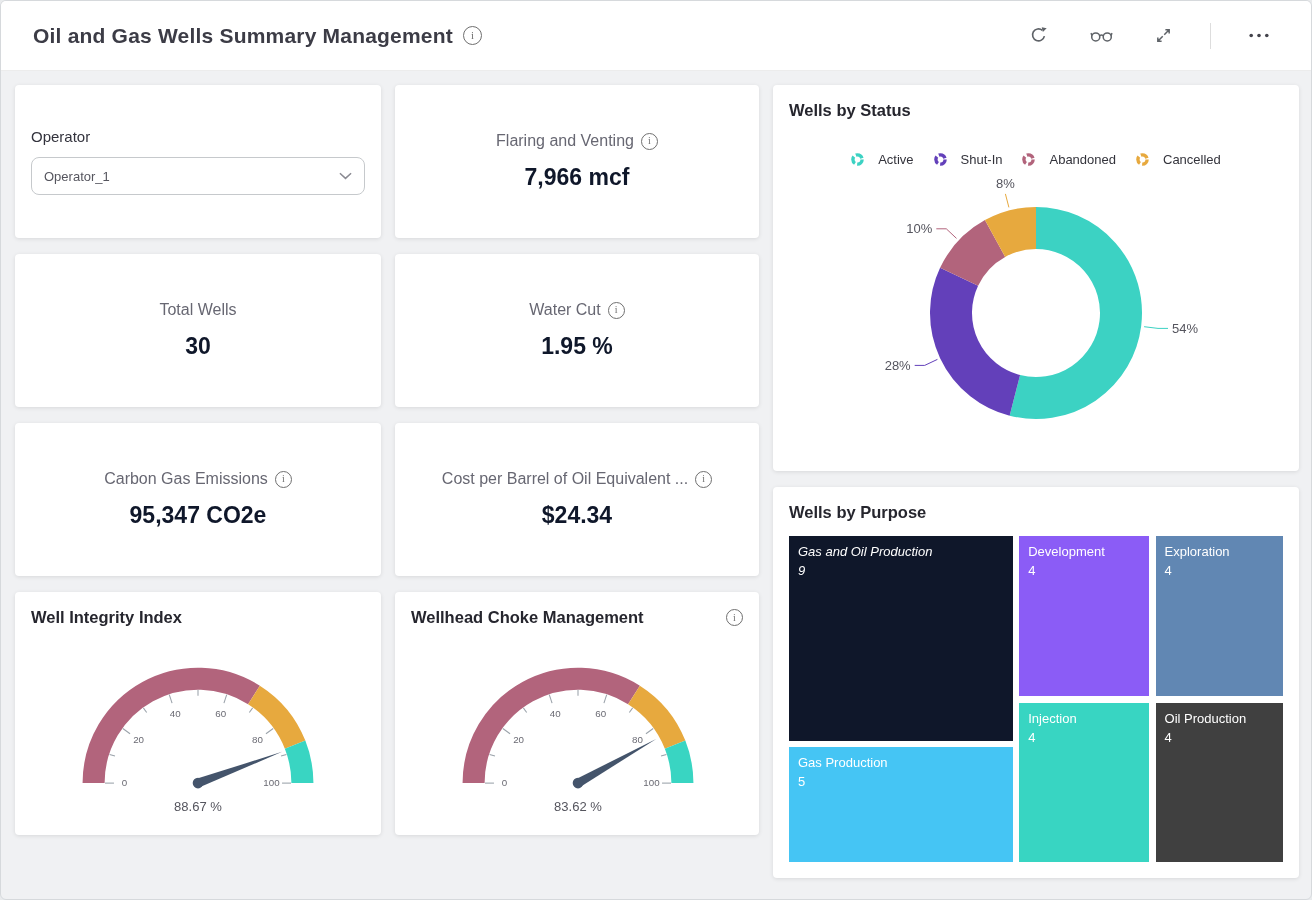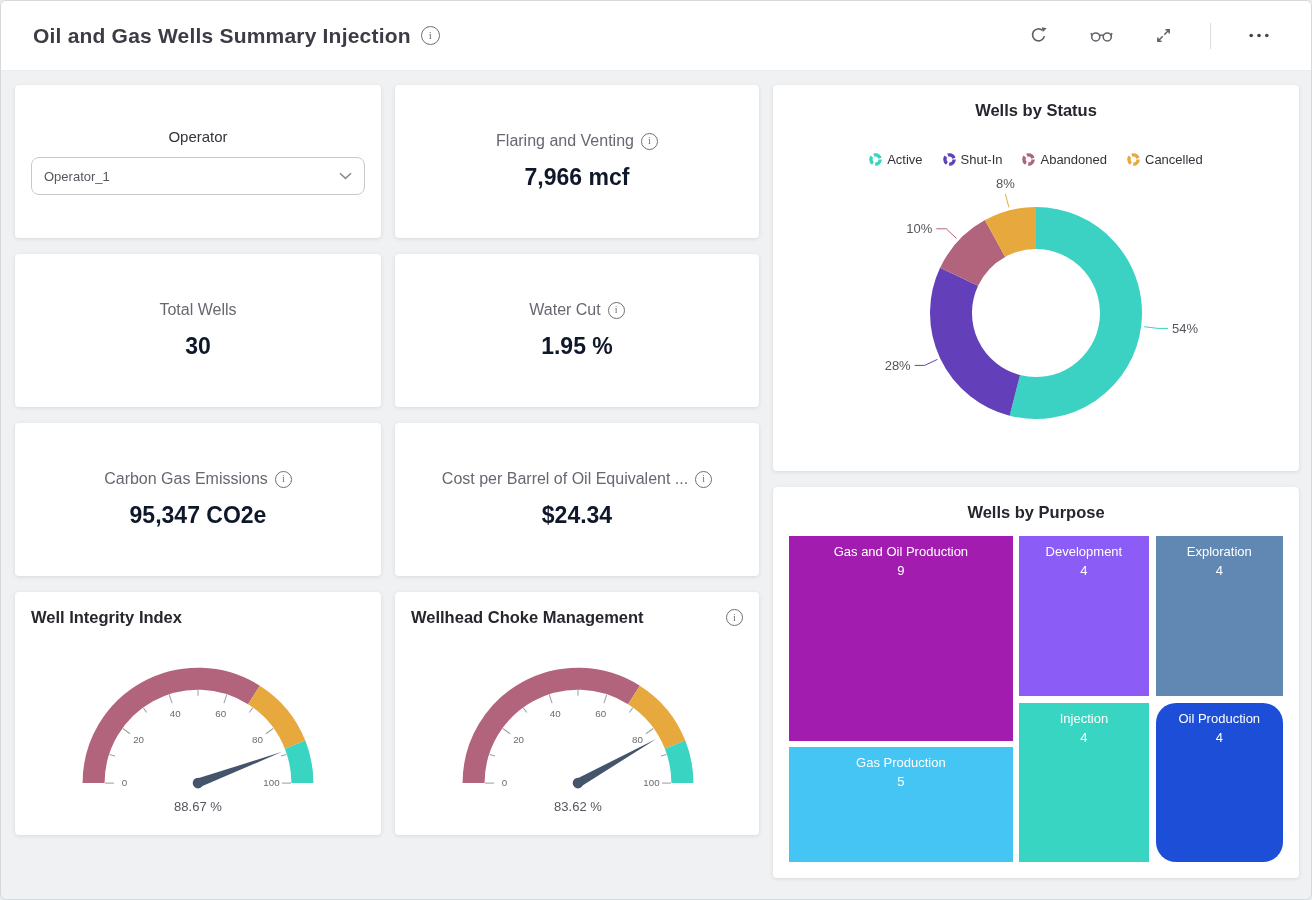--- a/index.html
+++ b/index.html
@@ -9,53 +9,53 @@
   .title-wrap{display:flex;align-items:center;gap:10px;}
   .title-wrap h1{font-size:21px;font-weight:700;color:#3c3c46;margin:0;letter-spacing:.2px;}
   .info-icon{width:15px;height:15px;border:1.2px solid #6f6f6f;border-radius:50%;display:inline-flex;align-items:center;justify-content:center;color:#6f6f6f;font-size:10px;line-height:1;font-family:"Liberation Serif",serif;flex:none;}
   .info-icon::before{content:"i";}
   .info-icon.lg{width:17px;height:17px;font-size:11px;}
   .topbar-actions{display:flex;align-items:center;gap:34px;}
   .icon-btn{background:none;border:none;padding:4px;cursor:pointer;display:flex;align-items:center;justify-content:center;}
   .vdivider{width:1px;height:26px;background:#ddd;}
   
   .grid{display:flex;gap:14px;padding:14px;box-sizing:border-box;}
-  .col{display:flex;flex-direction:column;gap:16px;text-align:center;}
+  .col{display:flex;flex-direction:column;gap:16px;}
   .col1{width:366px;}.col2{width:364px;}.col3{width:526px;}
   .card{background:#fff;border-radius:4px;box-shadow:0 1px 4px rgba(0,0,0,.10);box-sizing:border-box;padding:16px;}
   
   .kpi{height:153px;display:flex;flex-direction:column;align-items:center;justify-content:center;gap:14px;}
   .kpi-label{display:flex;align-items:center;gap:7px;font-size:16px;color:#676772;}
   .kpi-value{font-size:23px;font-weight:700;color:#0f172a;}
   
   .filter-card{height:153px;display:flex;flex-direction:column;justify-content:center;}
   .filter-label{font-size:15px;font-weight:400;color:#33333d;margin-bottom:12px;}
   .select-box{height:36px;border:1px solid #c6c9cc;border-radius:8px;display:flex;align-items:center;justify-content:space-between;padding:0 12px;cursor:pointer;background:#fff;}
   .select-box span{font-size:13px;color:#55555e;}
   
   .card-title-row{display:flex;justify-content:space-between;align-items:center;}
   .card-title{font-size:16.5px;font-weight:700;color:#26262e;}
   .status-card{height:386px;display:flex;flex-direction:column;}
   .legend{display:flex;justify-content:center;gap:20px;margin-top:32px;}
-  .legend-item{display:flex;align-items:center;gap:5px;font-size:13px;color:#33333b;cursor:pointer;}
+  .legend-item{display:flex;align-items:center;gap:14px;font-size:13px;color:#33333b;cursor:pointer;}
   .purpose-card{height:391px;display:flex;flex-direction:column;}
   .treemap{position:relative;flex:1;margin-top:14px;}
   .tm-block{position:absolute;box-sizing:border-box;padding:7px 9px;color:#fff;font-size:13px;line-height:1.45;overflow:hidden;cursor:pointer;}
   .gauge-card{height:243px;display:flex;flex-direction:column;}
   .gauge-card svg{margin:6px auto 0;}
   text{font-family:"Liberation Sans",sans-serif;}
 </style>
 </head>
 <body>
 
 <div class="page">
 
   <header class="topbar">
     <div class="title-wrap">
-      <h1>Oil and Gas Wells Summary Injection</h1>
+      <h1>Oil and Gas Wells Summary Management</h1>
       <span class="info-icon lg"></span>
     </div>
     <div class="topbar-actions">
       <button class="icon-btn" title="Refresh">
         <svg viewBox="0 0 20 20" width="19" height="19">
           <path d="M16.2 10.6 a6.3 6.3 0 1 1 -2.1 -6.1" fill="none" stroke="#5f6368" stroke-width="1.7"></path>
           <polygon points="13.4,1.4 18.6,2.4 14.6,6.4" fill="#5f6368"></polygon>
         </svg>
       </button>
       <button class="icon-btn" title="Preview">
@@ -240,41 +240,41 @@
             <text x="143.3" y="66.3" text-anchor="end" font-size="13" fill="#55555e">10%</text>
             <path d="M 206.05 71.51 A 85 85 0 0 1 247.00 61.00" stroke="#e7a93e" stroke-width="42" fill="none"></path>
             <path d="M 219.9 40.4 L 216.4 26.9" stroke="#e7a93e" stroke-width="1" fill="none"></path>
             <text x="216.4" y="20.9" text-anchor="middle" font-size="13" fill="#55555e">8%</text>
           </svg>
       </div>
 
       <div class="card purpose-card">
         <span class="card-title">Wells by Purpose</span>
         <div class="treemap" id="treemap">
-            <div class="tm-block" style="left: 0%; top: 0%; width: 45.3%; height: 62.8%; background: #a21caf;">
+            <div class="tm-block" style="left: 0%; top: 0%; width: 45.3%; height: 62.8%; background: #0f172a; font-style: italic;">
               <div>Gas and Oil Production</div>
               <div>9</div>
             </div>
             <div class="tm-block" style="left: 46.6%; top: 0%; width: 26.2%; height: 49.2%; background: #8b5cf6;">
               <div>Development</div>
               <div>4</div>
             </div>
             <div class="tm-block" style="left: 74.2%; top: 0%; width: 25.8%; height: 49.2%; background: rgb(97, 135, 179);">
               <div>Exploration</div>
               <div>4</div>
             </div>
             <div class="tm-block" style="left: 0%; top: 64.8%; width: 45.3%; height: 35.2%; background: rgb(69, 197, 244);">
               <div>Gas Production</div>
               <div>5</div>
             </div>
             <div class="tm-block" style="left: 46.6%; top: 51.2%; width: 26.2%; height: 48.8%; background: rgb(56, 213, 194);">
               <div>Injection</div>
               <div>4</div>
             </div>
-            <div class="tm-block" style="left: 74.2%; top: 51.2%; width: 25.8%; height: 48.8%; background: #1d4ed8; border-radius: 20px;">
+            <div class="tm-block" style="left: 74.2%; top: 51.2%; width: 25.8%; height: 48.8%; background: #404040;">
               <div>Oil Production</div>
               <div>4</div>
             </div>
           </div>
       </div>
     </div>
 
   </main>
 </div>
 

